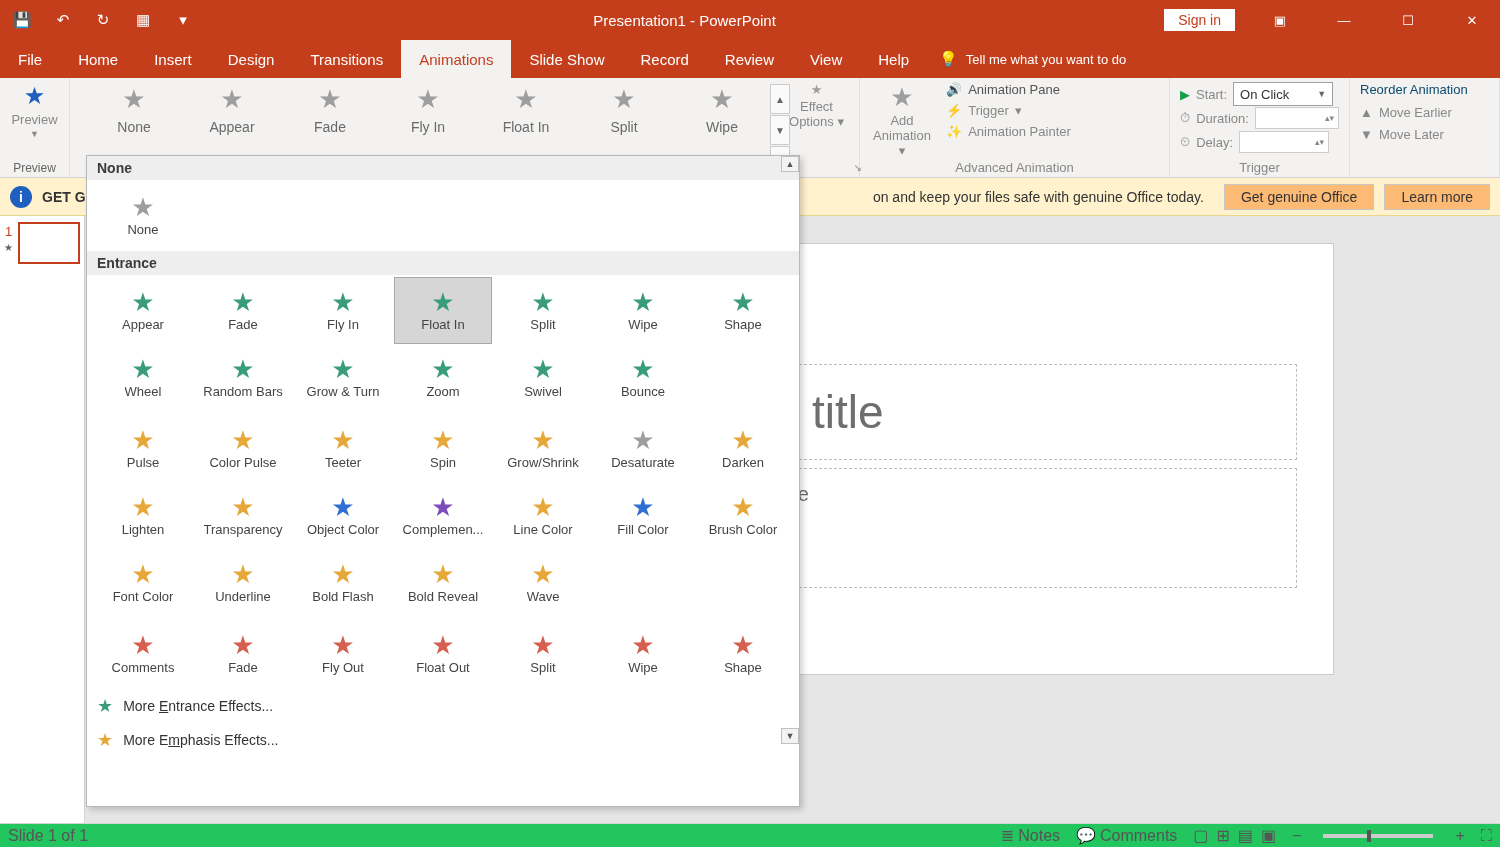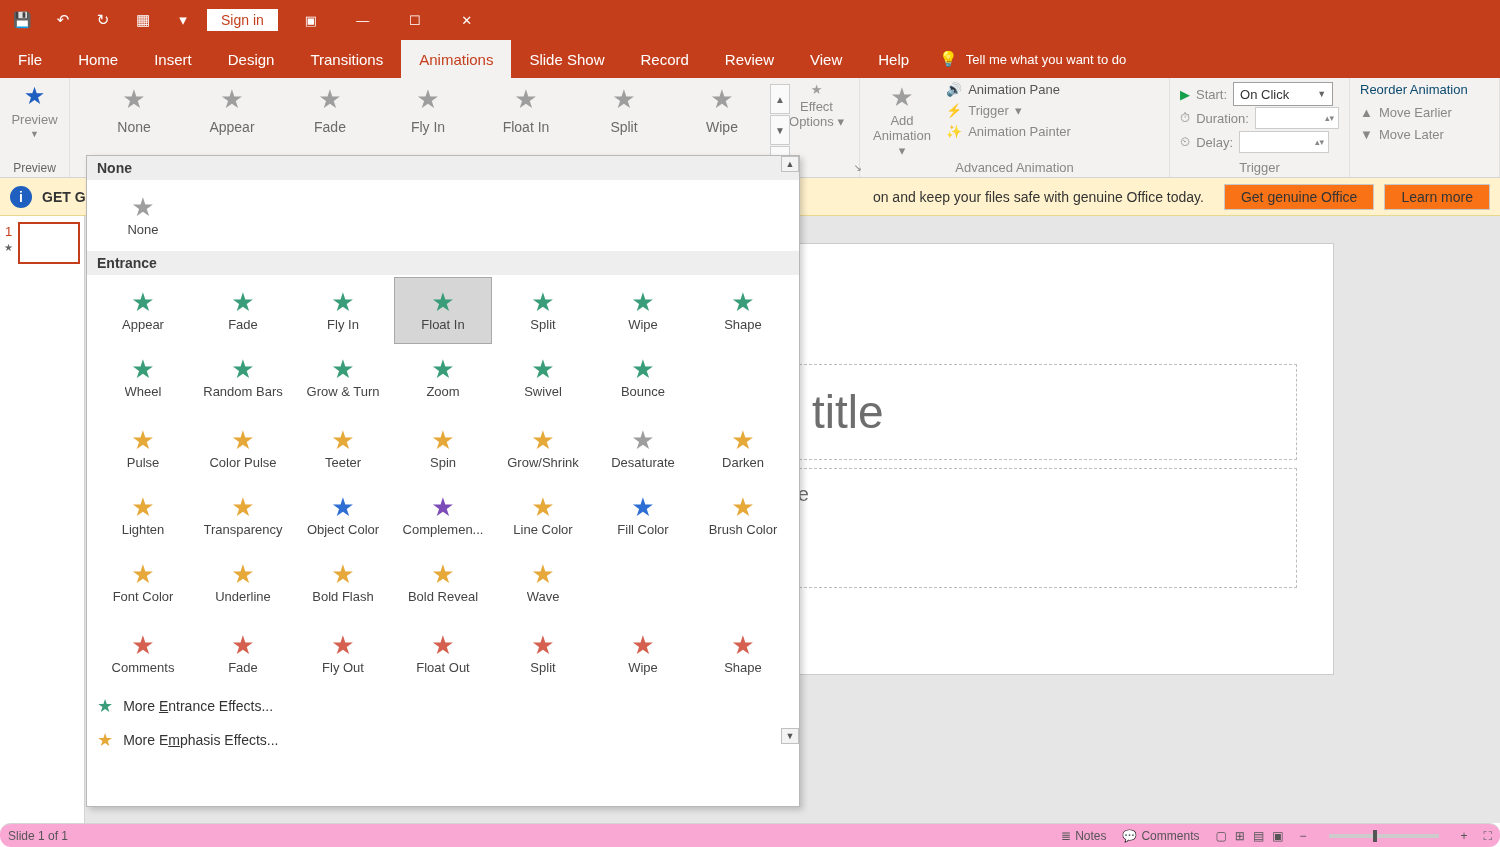--- a/index.html
+++ b/index.html
@@ -3,21 +3,21 @@
 <meta charset="utf-8">
 <style>
 * { box-sizing: border-box; margin: 0; padding: 0; font-family: "Segoe UI", Arial, sans-serif; }
 body { width: 1500px; height: 847px; overflow: hidden; background: #fff; font-size: 13px; }
 
 
 .titlebar { background: #c43e1c; height: 40px; display: flex; align-items: center; color: #fff; }
 .qat { display: flex; align-items: center; gap: 14px; padding: 0 10px; }
 .qat .qbtn { width: 26px; height: 26px; display:flex; align-items:center; justify-content:center; color:#fff; font-size:15px;}
 .titlebar .title { flex: 1; text-align: center; font-size: 15px; }
-.titlebar .right { display: flex; align-items: center; gap: 12px; padding-right: 8px; }
+.titlebar .right { display: flex; align-items: center; gap: 24px; padding-right: 8px; }
 .signin { background: #fff; color: #c43e1c; padding: 3px 14px; font-size: 14px; border:1px solid #c43e1c;}
 .winbtn { width: 40px; height: 40px; display:flex; align-items:center; justify-content:center; color:#fff;}
 
 
 .tabs { background: #c43e1c; height: 38px; display: flex; align-items: stretch; color:#fff; }
 .tab { padding: 0 18px; display:flex; align-items:center; font-size:15px; cursor:default;}
 .tab.active { background:#f3f2f1; color:#c43e1c;}
 .tell { display:flex; align-items:center; gap:8px; padding-left:12px;}
 .bulb { font-size:15px;}
 
@@ -59,36 +59,36 @@
 .reorder .hdr { color:#0c4a6e; font-size:13px; padding-bottom:4px;}
 .reorder .mv { color:#888; display:flex; align-items:center; gap:6px; font-size:13px; height:22px;}
 
 
 .launcher { position:absolute; right:636px; bottom:2px; font-size:10px; color:#888; padding:2px;}
 
 
 .yellowbar { background:#fff2cc; border-bottom:1px solid #e8d88e; height:38px; display:flex; align-items:center; padding:0 10px; gap:10px; font-size:14px; color:#333;}
 .yellowbar .iicon { width:22px; height:22px; background:#1e5fbf; color:#fff; border-radius:50%; display:flex; align-items:center; justify-content:center; font-weight:bold; font-size:14px;}
 .yellowbar .msg { flex:1;}
-.yellowbar .btn { background:#f97316; border:1px solid #c7c7c7; padding:4px 16px;}
+.yellowbar .btn { background:#fdba74; border:1px solid #c7c7c7; padding:4px 16px;}
 
 
 .main { display:flex; height: calc(847px - 40px - 38px - 100px - 38px - 24px); }
 .thumbs { width:85px; border-right:1px solid #d4d4d4; padding:6px; background:#fff;}
 .thumb { position:relative;}
 .thumb .num { color:#c43e1c; font-size:13px; position:absolute; left:-1px; top:2px;}
 .thumb .starico { position:absolute; left:-2px; top:20px; font-size:10px; color:#666;}
 .thumb .box { margin-left:12px; width:62px; height:42px; border:2px solid #c43e1c; background:#fff; margin-top:0px;}
 .canvas { flex:1; background:#e6e6e6; display:flex; justify-content:center; align-items:flex-start; padding:28px 0;}
 .slide { width:760px; height:430px; background:#fff; box-shadow:0 0 0 1px #ccc; margin-left:320px;}
 .slide .titlebox { margin:120px 36px 8px 36px; border:1px dashed #bdbdbd; padding:20px 26px; font-size:46px; color:#6e6e6e;}
 .slide .subbox { margin:0 36px 0 36px; border:1px dashed #bdbdbd; padding:14px 26px; font-size:20px; color:#6e6e6e; height:120px;}
 
 
-.status { height:24px; background:#f9a8d4; border-top:1px solid #d4d4d4; display:flex; align-items:center; padding:0 8px; font-size:12px; color:#555; justify-content:space-between;border-radius:11px;}
+.status { height:24px; background:#22c55e; border-top:1px solid #d4d4d4; display:flex; align-items:center; padding:0 8px; font-size:16px; color:#555; justify-content:space-between;}
 .status .right { display:flex; align-items:center; gap:16px;}
 .status .iconbtn { color:#555; display:flex; align-items:center; gap:4px;}
 .status .viewbtns { display:flex; gap:8px; align-items:center;}
 .status .slider { width:110px; height:4px; background:#ccc; position:relative; margin:0 6px;}
 .status .slider .knob { position:absolute; left:44px; top:-4px; width:4px; height:12px; background:#555;}
 
 
 .gallery { position:absolute; left:86px; top:155px; width:714px; height:652px; background:#fff; border:1px solid #b8b8b8; box-shadow:3px 3px 6px rgba(0,0,0,.18); z-index:50; overflow:hidden;}
 .gallery .section-hdr { background:#eeeeee; color:#3b3b3b; font-weight:600; font-size:14px; padding:4px 10px; }
 .gallery .section-grid { display:grid; grid-template-columns: repeat(7, 1fr); padding:2px 6px;}
@@ -114,20 +114,21 @@
 <body>
 
 <div class="titlebar">
   <div class="qat">
     <div class="qbtn">💾</div>
     <div class="qbtn">↶</div>
     <div class="qbtn">↻</div>
     <div class="qbtn">▦</div>
     <div class="qbtn">▾</div>
   </div>
+  <div class="title">Presentation1 - PowerPoint</div>
   <div class="right">
     <div class="signin">Sign in</div>
     <div class="winbtn">▣</div>
     <div class="winbtn">—</div>
     <div class="winbtn">☐</div>
     <div class="winbtn">✕</div>
   </div>
 </div>
 
 <div class="tabs" id="tabs-row">

